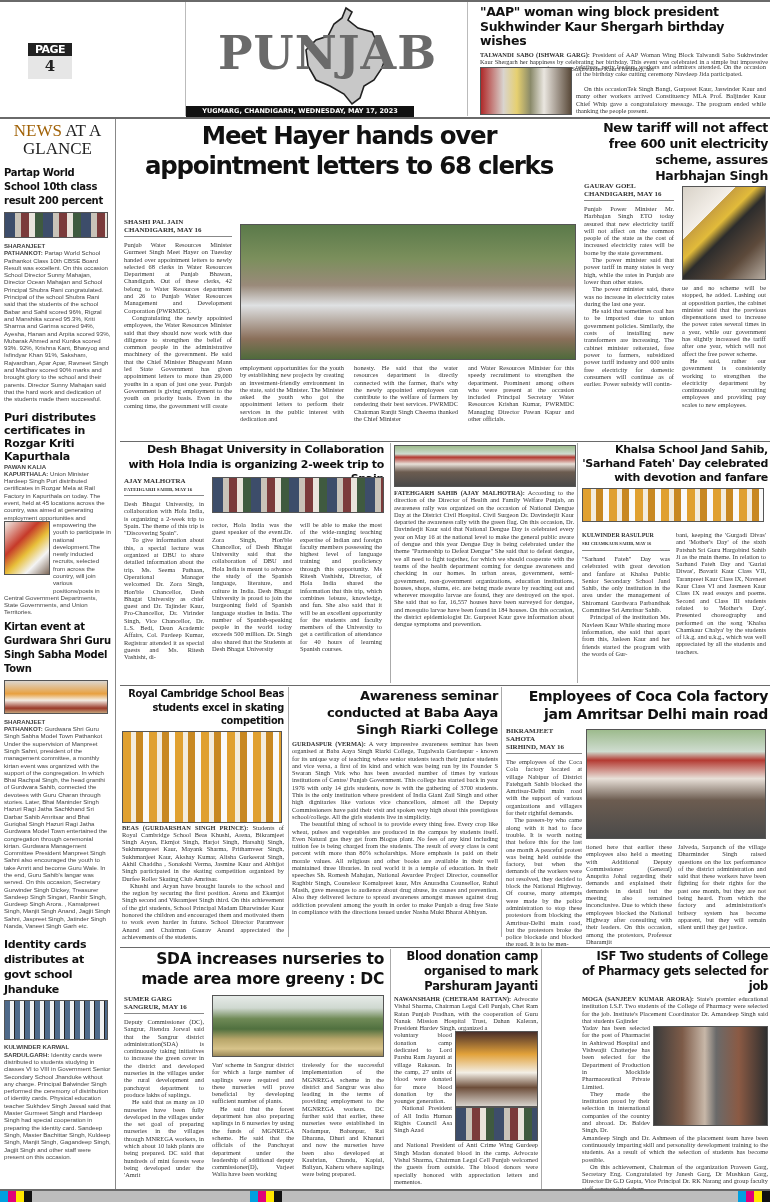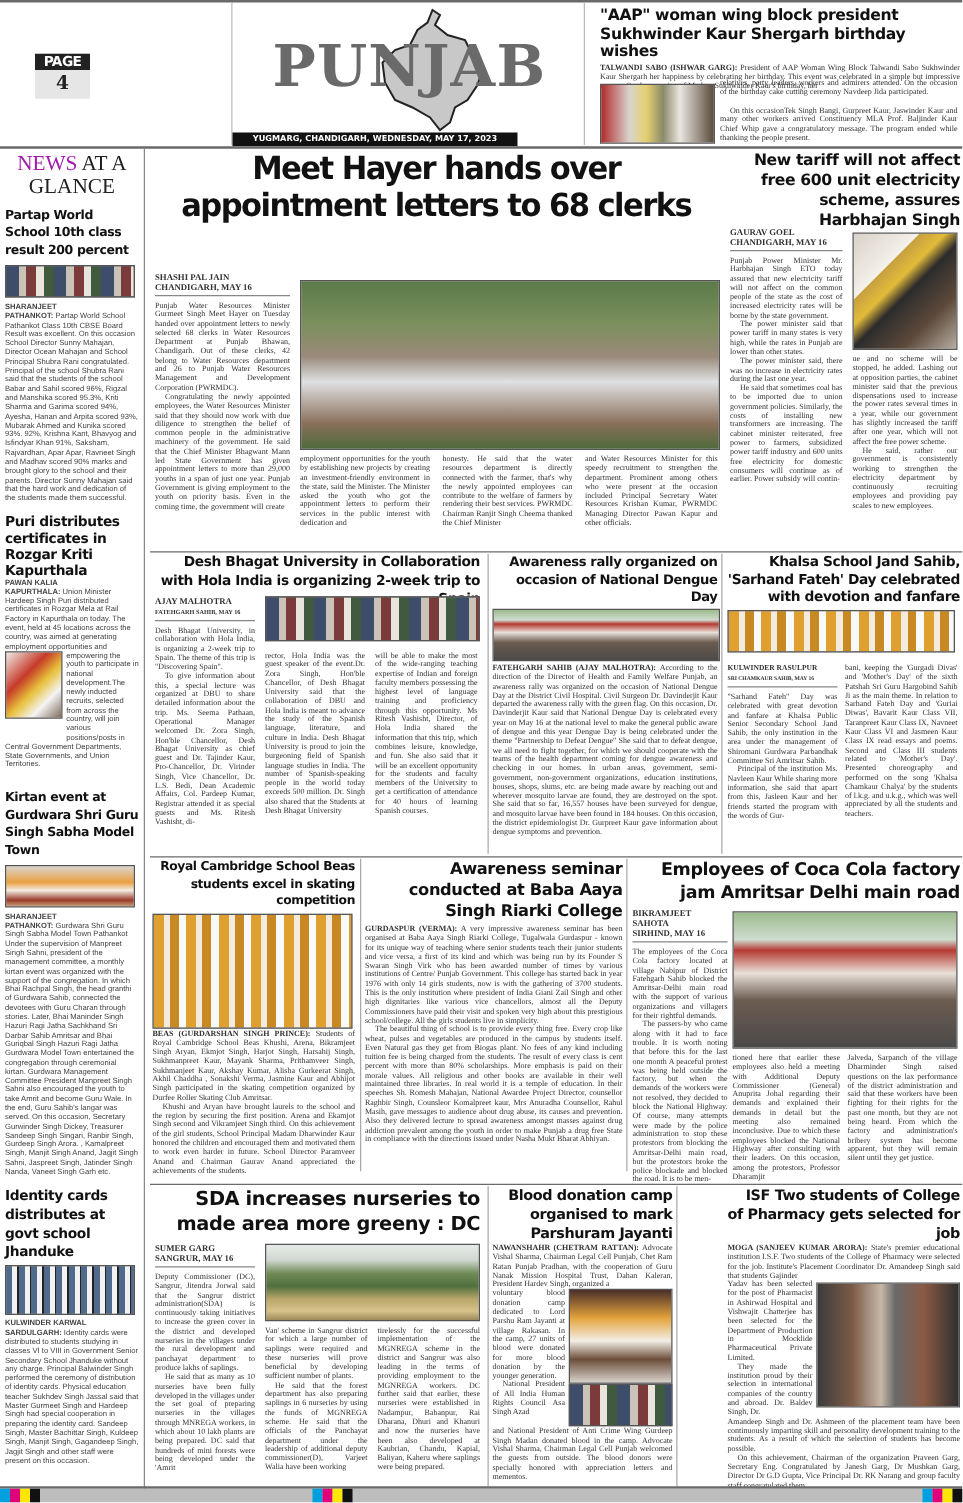--- a/index.html
+++ b/index.html
@@ -50,41 +50,41 @@
   <div class="hd" style="text-align:left;font-size:12.5px;line-height:14.5px;padding-left:4px">"AAP" woman wing block president Sukhwinder Kaur Shergarh birthday wishes</div>
   <p class="body" style="margin-top:2px;padding-left:4px"><span class="dateline">TALWANDI SABO (ISHWAR GARG):</span> <span>President of AAP Woman Wing Block Talwandi Sabo Sukhwinder Kaur Shergarh her happiness by celebrating her birthday. This event was celebrated in a simple but impressive manner On the occasion of Madam Sukhwinder Kaur's birthday, her</span></p>
   <div class="photo ph-aap" style="left:4px;top:62px;width:92px;height:48px"></div>
   <p class="body" style="position:absolute;left:100px;top:58px;width:190px">relatives, party leaders, workers and admirers attended. On the occasion of the birthday cake cutting ceremony Navdeep Jida participated.</p>
   <p class="body ind" style="position:absolute;left:100px;top:80px;width:190px">On this occasionTek Singh Bangi, Gurpreet Kaur, Jaswinder Kaur and many other workers arrived Constituency MLA Prof. Baljinder Kaur Chief Whip gave a congratulatory message. The program ended while thanking the people present.</p>
 </div>
 <div class="rule" style="left:0;top:117px;width:770px;height:2px"></div>
 
 <div class="abs" style="left:0;top:119px;width:116px;height:1072px;border-right:1px solid #888;padding:0 4px">
   <div style="text-align:center;font-family:'Liberation Serif',serif;font-size:17px;line-height:18px;margin-top:3px;color:#222">
-    <span style="color:#a21caf">NEWS</span>
+    <span style="color:#a16207">NEWS</span>
     <span>AT A GLANCE</span>
   </div>
 
   <div style="margin-top:8px">
     <div class="hd" style="text-align:left;font-size:10px;line-height:14px">Partap World School 10th class result 200 percent</div>
     <div class="photo ph-group" style="position:relative;width:104px;height:26px;margin:4px 0"></div>
     <div class="sansbody"><b>SHARANJEET</b><br><b>PATHANKOT:</b> <span>Partap World School Pathankot Class 10th CBSE Board Result was excellent. On this occasion School Director Sunny Mahajan, Director Ocean Mahajan and School Principal Shubra Rani congratulated. Principal of the school Shubra Rani said that the students of the school Babar and Sahil scored 96%, Rigzal and Manshika scored 95.3%, Kriti Sharma and Garima scored 94%, Ayesha, Hanan and Arpita scored 93%, Mubarak Ahmed and Kunika scored 93%. 92%, Krishna Kant, Bhavyog and Isfindyar Khan 91%, Saksham, Rajvardhan, Apar Apar, Ravneet Singh and Madhav scored 90% marks and brought glory to the school and their parents. Director Sunny Mahajan said that the hard work and dedication of the students made them successful.</span></div>
   </div>
 
   <div style="margin-top:8px">
     <div class="hd" style="text-align:left;font-size:11px;line-height:13px">Puri distributes certificates in Rozgar Kriti Kapurthala</div>
     <div class="sansbody"><b>PAWAN KALIA</b><br><b>KAPURTHALA:</b> <span>Union Minister Hardeep Singh Puri distributed certificates in Rozgar Mela at Rail Factory in Kapurthala on today. The event, held at 45 locations across the country, was aimed at generating employment opportunities and</span></div>
     <div style="display:flex;gap:3px">
       <div class="photo ph-puri" style="position:relative;width:46px;height:54px;flex:none"></div>
       <div class="sansbody">empowering the youth to participate in national development.The newly inducted recruits, selected from across the country, will join various positions/posts in</div>
     </div>
     <div class="sansbody">Central Government Departments, State Governments, and Union Territories.</div>
   </div>
 
-  <div style="margin-top:16px">
+  <div style="margin-top:4px">
     <div class="hd" style="text-align:left;font-size:10px;line-height:14px">Kirtan event at Gurdwara Shri Guru Singh Sabha Model Town</div>
     <div class="photo ph-kirtan" style="position:relative;width:104px;height:34px;margin:4px 0"></div>
     <div class="sansbody"><b>SHARANJEET</b><br><b>PATHANKOT:</b> <span>Gurdwara Shri Guru Singh Sabha Model Town Pathankot Under the supervision of Manpreet Singh Sahni, president of the management committee, a monthly kirtan event was organized with the support of the congregation. In which Bhai Rachpal Singh, the head granthi of Gurdwara Sahib, connected the devotees with Guru Charan through stories. Later, Bhai Maninder Singh Hazuri Ragi Jatha Sachkhand Sri Darbar Sahib Amritsar and Bhai Guriqbal Singh Hazuri Ragi Jatha Gurdwara Model Town entertained the congregation through ceremonial kirtan. Gurdwara Management Committee President Manpreet Singh Sahni also encouraged the youth to take Amrit and become Guru Wale. In the end, Guru Sahib's langar was served. On this occasion, Secretary Gurwinder Singh Dickey, Treasurer Sandeep Singh Singari, Ranbir Singh, Gurdeep Singh Arora. , Kamalpreet Singh, Manjit Singh Anand, Jagjit Singh Sahni, Jaspreet Singh, Jatinder Singh Nanda, Vaneet Singh Garh etc.</span></div>
   </div>
 
   <div style="margin-top:8px">
     <div class="hd" style="text-align:left;font-size:11px;line-height:15px">Identity cards distributes at govt school Jhanduke</div>
     <div class="photo ph-id" style="position:relative;width:104px;height:40px;margin:3px 0"></div>
     <div class="sansbody"><b>KULWINDER KARWAL</b><br><b>SARDULGARH:</b> <span>Identity cards were distributed to students studying in classes VI to VIII in Government Senior Secondary School Jhanduke without any charge. Principal Balwinder Singh performed the ceremony of distribution of identity cards. Physical education teacher Sukhdev Singh Jassal said that Master Gurmeet Singh and Hardeep Singh had special cooperation in preparing the identity card. Sandeep Singh, Master Bachittar Singh, Kuldeep Singh, Manjit Singh, Gagandeep Singh, Jagjit Singh and other staff were present on this occasion.</span></div>
   </div>
@@ -127,21 +127,20 @@
     <div class="byline"><span>AJAY MALHOTRA</span><br><span class="byline small" style="border:0;padding:0;margin:0">FATEHGARH SAHIB, MAY 16</span></div>
     <p class="body">Desh Bhagat University, in collaboration with Hola India, is organizing a 2-week trip to Spain. The theme of this trip is "Discovering Spain".</p>
     <p class="body ind">To give information about this, a special lecture was organized at DBU to share detailed information about the trip. Ms. Seema Pathaan, Operational Manager welcomed Dr. Zora Singh, Hon'ble Chancellor, Desh Bhagat University as chief guest and Dr. Tajinder Kaur, Pro-Chancellor, Dr. Virinder Singh, Vice Chancellor, Dr. L.S. Bedi, Dean Academic Affairs, Col. Pardeep Kumar, Registrar attended it as special guests and Ms. Ritesh Vashisht, di-</p>
   </div>
   <div class="photo ph-group" style="left:90px;top:34px;width:172px;height:36px"></div>
   <p class="body" style="position:absolute;left:90px;top:78px;width:80px">rector, Hola India was the guest speaker of the event.Dr. Zora Singh, Hon'ble Chancellor, of Desh Bhagat University said that the collaboration of DBU and Hola India is meant to advance the study of the Spanish language, literature, and culture in India. Desh Bhagat University is proud to join the burgeoning field of Spanish language studies in India. The number of Spanish-speaking people in the world today exceeds 500 million. Dr. Singh also shared that the Students at Desh Bhagat University</p>
   <p class="body" style="position:absolute;left:178px;top:78px;width:82px">will be able to make the most of the wide-ranging teaching expertise of Indian and foreign faculty members possessing the highest level of language training and proficiency through this opportunity. Ms Ritesh Vashisht, Director, of Hola India shared the information that this trip, which combines leisure, knowledge, and fun. She also said that it will be an excellent opportunity for the students and faculty members of the University to get a certification of attendance for 40 hours of learning Spanish courses.</p>
 </div>
 
 <div class="abs" style="left:390px;top:443px;width:188px;height:240px;border-left:1px solid #aaa;border-right:1px solid #aaa;padding:0 3px">
-  <div class="hd" style="font-size:10.5px;line-height:14px">Awareness rally organized on occasion of National Dengue Day</div>
   <div class="photo ph-road" style="position:relative;width:182px;height:42px;margin:2px 0"></div>
   <p class="body"><span class="dateline">FATEHGARH SAHIB (AJAY MALHOTRA):</span> <span>According to the direction of the Director of Health and Family Welfare Punjab, an awareness rally was organized on the occasion of National Dengue Day at the District Civil Hospital. Civil Surgeon Dr. Davinderjit Kaur departed the awareness rally with the green flag. On this occasion, Dr. Davinderjit Kaur said that National Dengue Day is celebrated every year on May 16 at the national level to make the general public aware of dengue and this year Dengue Day is being celebrated under the theme "Partnership to Defeat Dengue" She said that to defeat dengue, we all need to fight together, for which we should cooperate with the teams of the health department coming for dengue awareness and checking in our homes. In urban areas, government, semi-government, non-government organizations, education institutions, houses, shops, slums, etc. are being made aware by reaching out and wherever mosquito larvae are found, they are destroyed on the spot. She said that so far, 16,557 houses have been surveyed for dengue, and mosquito larvae have been found in 184 houses. On this occasion, the district epidemiologist Dr. Gurpreet Kaur gave information about dengue symptoms and prevention.</span></p>
 </div>
 
 <div class="abs" style="left:582px;top:443px;width:186px;height:240px">
   <div class="hd" style="font-size:11px;line-height:14px">Khalsa School Jand Sahib, 'Sarhand Fateh' Day celebrated with devotion and fanfare</div>
   <div class="photo ph-kids" style="position:relative;width:182px;height:34px;margin:3px 0 2px"></div>
   <div style="position:absolute;left:0;top:88px;width:88px">
     <div class="byline" style="font-size:6px"><span>KULWINDER RASULPUR</span><br><span style="font-size:4.5px">SRI CHAMKAUR SAHIB, MAY 16</span></div>
     <p class="body">"Sarhand Fateh" Day was celebrated with great devotion and fanfare at Khalsa Public Senior Secondary School Jand Sahib, the only institution in the area under the management of Shiromani Gurdwara Parbandhak Committee Sri Amritsar Sahib.</p>

